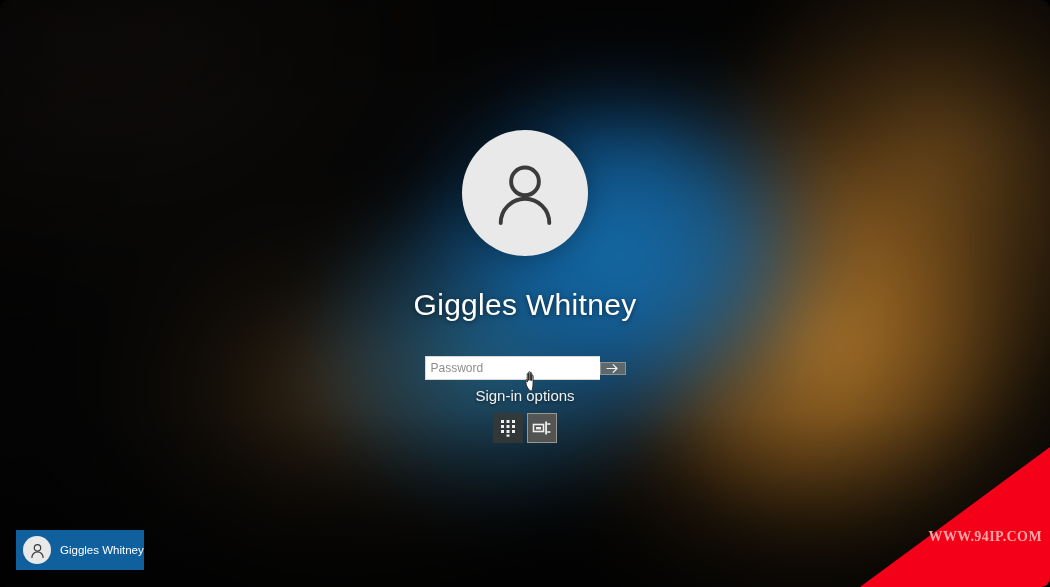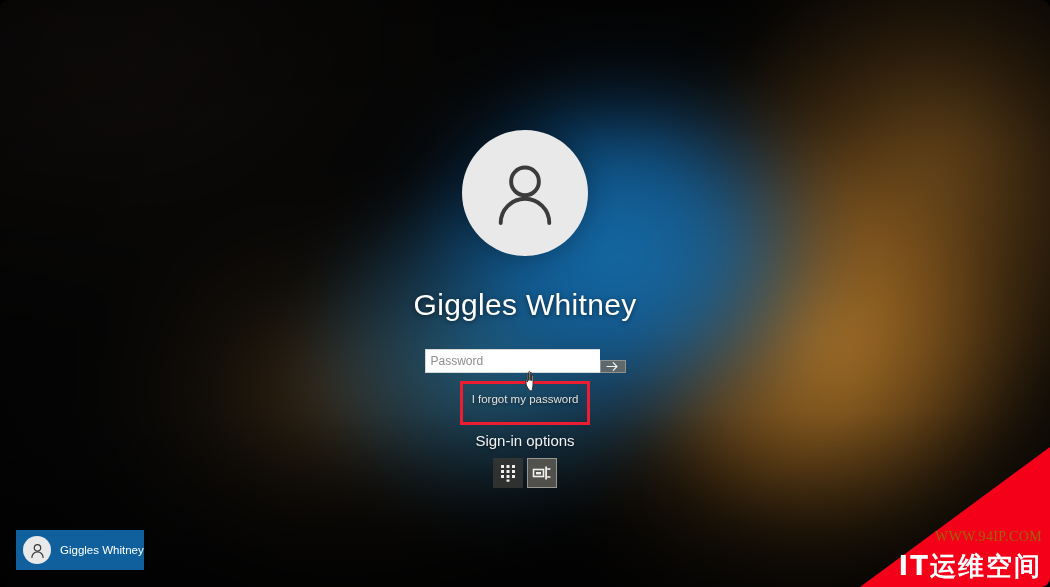--- a/index.html
+++ b/index.html
@@ -56,22 +56,22 @@
   .user-name {
     margin-top:32px;
     color:#ffffff;
     font-size:30px;
     font-weight:400;
     letter-spacing:0.3px;
     text-shadow:0 1px 5px rgba(0,0,0,0.55);
   }
 
   .pw-row {
-    margin-top:27px;
-    display:flex; align-items:flex-end;
+    margin-top:34px;
+    display:flex; align-items:center;
     width:201px; height:24px;
   }
   .pw-input {
     flex:1;
     background:#ffffff;
     border:1px solid #d8d8d8;
     border-right:none;
     color:#8a8a8a;
     font-size:12px;
     font-family:"Liberation Sans", sans-serif;
@@ -173,23 +173,23 @@
     pointer-events:none;
   }
   .wm-tri {
     position:absolute; inset:0;
     background:#f50019;
     clip-path:polygon(100% 0%, 100% 100%, 0% 100%);
   }
   .wm-url {
     position:absolute;
     right:8px; bottom:42px;
-    color:#a16207;
+    color:#fca5a5;
     font-family:"Liberation Serif", serif;
-    font-weight:normal;
+    font-weight:bold;
     font-size:14px;
     letter-spacing:0.4px;
     white-space:nowrap;
   }
   .wm-cn {
     position:absolute;
     right:8px; bottom:8px;
     color:#ffffff;
     font-family:"DejaVu Sans", sans-serif;
     font-weight:bold;
@@ -220,23 +220,20 @@
 
     <div class="pw-row">
       <input class="pw-input" type="text" autocomplete="off" placeholder="Password" value="" style="">
       <div class="pw-submit">
         <svg width="13" height="11" viewBox="0 0 13 11">
           <path d="M1 5.5 H11 M7.2 1.7 L11 5.5 L7.2 9.3" fill="none" stroke="#f4f2ee" stroke-width="1.2" stroke-linecap="round" stroke-linejoin="round"></path>
         </svg>
       </div>
     </div>
 
-    <div class="forgot-wrap">
-      <span class="forgot-link">I forgot my password</span>
-    </div>
 
     <div class="signin-options">Sign-in options</div>
 
     <div class="opt-row">
       <div class="opt-btn">
         <svg width="16" height="18" viewBox="0 0 16 18">
           <g fill="#f0efed">
             <rect x="1" y="1" width="3" height="3"></rect>
             <rect x="6.5" y="1" width="3" height="3"></rect>
             <rect x="12" y="1" width="3" height="3"></rect>
@@ -273,16 +270,15 @@
         <circle cx="32" cy="22" r="12" fill="none" stroke="#3b3b3b" stroke-width="4.6"></circle>
         <path d="M11 58 a21 21 0 0 1 42 0" fill="none" stroke="#3b3b3b" stroke-width="4.6" stroke-linecap="round"></path>
       </svg>
     </div>
     <span class="tile-name">Giggles Whitney</span>
   </div>
 
   <div class="watermark">
     <div class="wm-tri"></div>
     <div class="wm-url">WWW.94IP.COM</div>
-    <div class="wm-cn">IT运维空间</div>
   </div>
 
 </div>
 
 </body></html>

